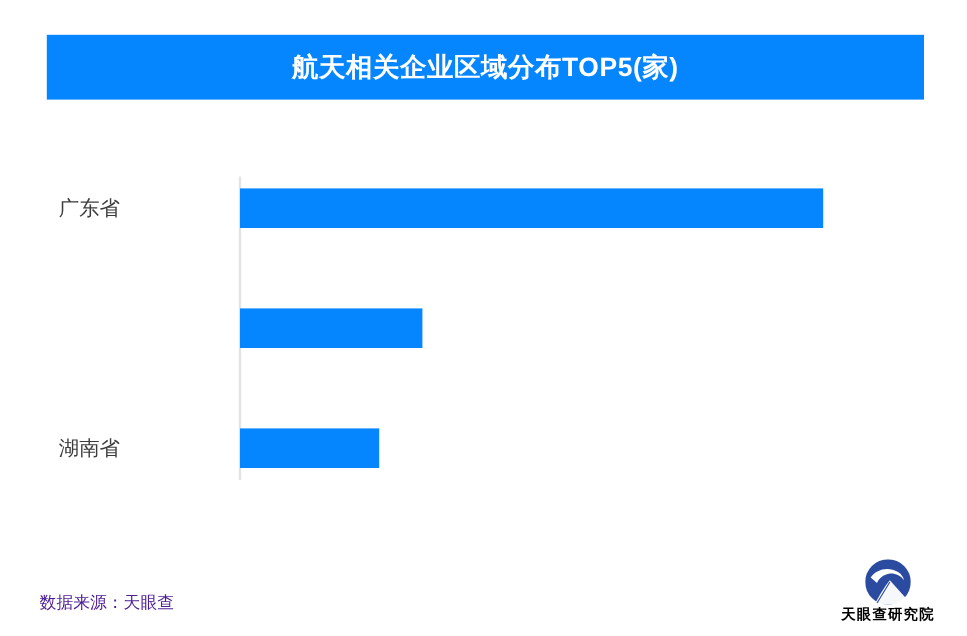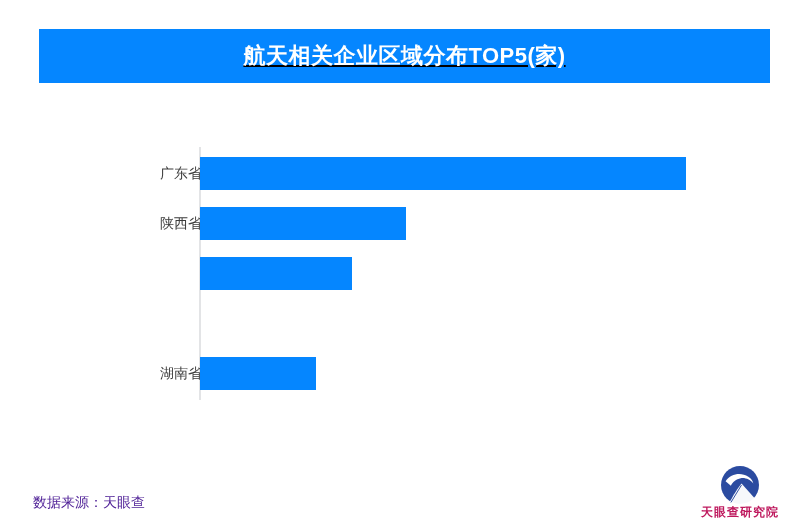--- a/index.html
+++ b/index.html
@@ -26,21 +26,20 @@
   .title-banner {
     position: absolute;
     left: 39px;
     top: 29px;
     width: 731px;
     height: 54px;
     background: #0586ff;
     display: flex;
     align-items: center;
     justify-content: center;
-    text-decoration: underline;
   }
   .title-text {
     color: #ffffff;
     font-size: 22px;
     font-weight: bold;
     letter-spacing: 0.5px;
     white-space: nowrap;
     line-height: 1;
   }
 
@@ -68,27 +67,26 @@
     height: 270px;
   }
   .bar-row {
     position: absolute;
     left: 0;
     width: 806px;
     height: 33px;
   }
   .bar-label {
     position: absolute;
-    left: 72px;
+    left: 49px;
     width: 130px;
     top: 0;
     height: 33px;
     line-height: 33px;
-    text-align: right;
-    font-size: 14px;
+    font-size: 17px;
     color: #3b3b3b;
     white-space: nowrap;
   }
   .bar-rect {
     position: absolute;
     left: 200px;
     top: 0;
     height: 33px;
     background: #0586ff;
   }
@@ -117,21 +115,21 @@
   }
   .logo-mark {
     width: 38px;
     height: 38px;
     display: block;
   }
   .logo-word {
     margin-top: 1px;
     font-size: 12px;
     font-weight: bold;
-    color: #be185d;
+    color: #000000;
     letter-spacing: 1px;
     white-space: nowrap;
     line-height: 14px;
   }
 </style>
 </head>
 <body>
 
 <div id="canvas">
 
@@ -142,24 +140,20 @@
   <div class="chart-area">
     <div class="axis-line" style="background: rgb(227, 228, 230);"></div>
 
     <div class="bars-wrap">
 
       <div class="bar-row" style="top:17px;">
         <div class="bar-label">广东省</div>
         <div class="bar-rect" style="width: 486px; background: rgb(5, 134, 255);"></div>
       </div>
 
-      <div class="bar-row" style="top:67px;">
-        <div class="bar-label">陕西省</div>
-        <div class="bar-rect" style="width: 206px; background: rgb(5, 134, 255);"></div>
-      </div>
 
       <div class="bar-row" style="top:117px;">
         <div class="bar-rect" style="width: 152px; background: rgb(5, 134, 255);"></div>
       </div>
 
 
       <div class="bar-row" style="top:217px;">
         <div class="bar-label">湖南省</div>
         <div class="bar-rect" style="width: 116px; background: rgb(5, 134, 255);"></div>
       </div>

